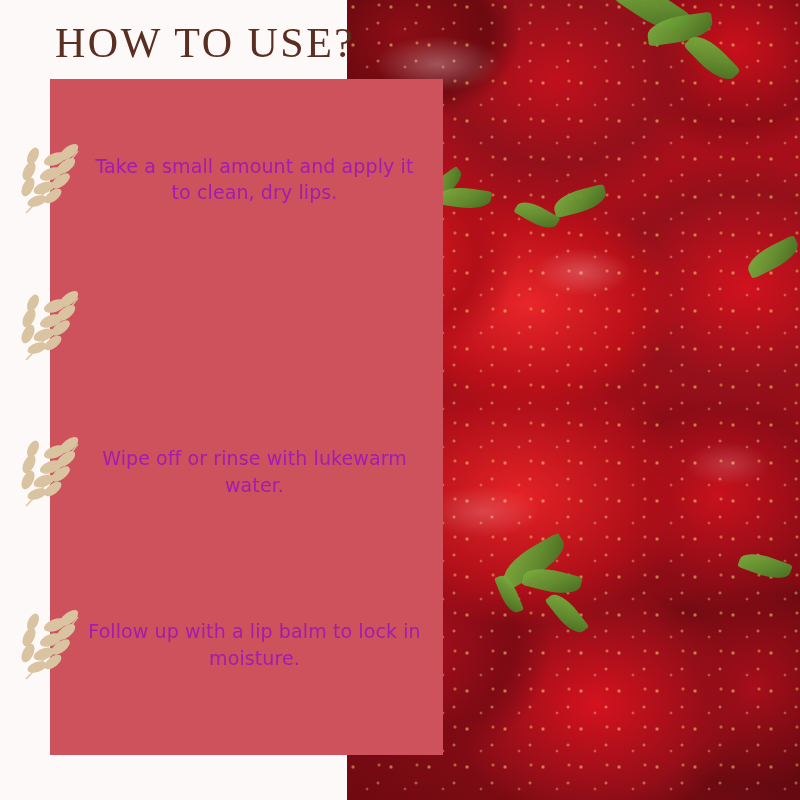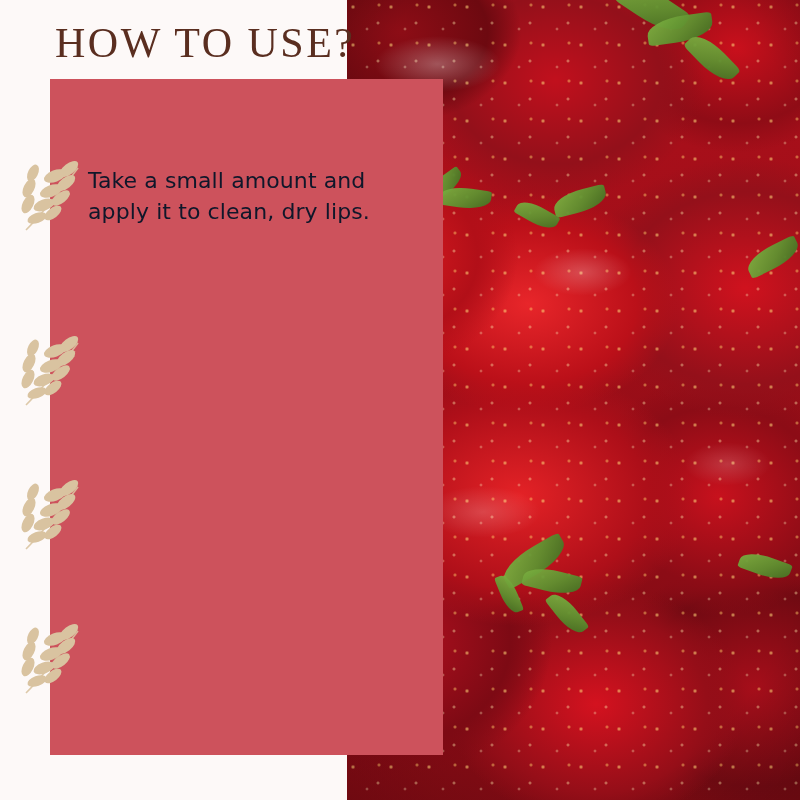--- a/index.html
+++ b/index.html
@@ -114,25 +114,25 @@
   }
 
   .step {
     position:relative;
     display:block;
     padding:0 22px 0 38px;
   }
 
   .step-text {
     display:block;
-    text-align:left;
+    text-align:center;
     font-family:"DejaVu Sans", sans-serif;
-    font-size:22px;
+    font-size:19px;
     line-height:1.42;
-    color:#0f172a;
+    color:#a21caf;
     letter-spacing:.1px;
   }
 
   
   .ornament {
     position:absolute;
     left:-30px;
     top:50%;
     transform:translateY(-50%);
     width:66px; height:80px;
@@ -231,37 +231,39 @@
             <ellipse cx="41" cy="42" rx="10.5" ry="5.2" transform="rotate(-38 41 42)"></ellipse>
             <ellipse cx="24" cy="49" rx="11" ry="5.5" transform="rotate(-20 24 49)"></ellipse>
             <ellipse cx="33" cy="57" rx="10" ry="5" transform="rotate(-38 33 57)"></ellipse>
             <ellipse cx="17" cy="62" rx="10" ry="5" transform="rotate(-20 17 62)"></ellipse>
             <ellipse cx="9" cy="32" rx="10" ry="5.4" transform="rotate(-64 9 32)"></ellipse>
             <ellipse cx="8" cy="48" rx="10" ry="5.4" transform="rotate(-64 8 48)"></ellipse>
             <ellipse cx="13" cy="17" rx="9" ry="5" transform="rotate(-64 13 17)"></ellipse>
           </g>
         </svg>
       </div>
-    </div>
-
-    <div class="step">
-      <div class="ornament">
-        <svg viewBox="0 0 66 80" width="66" height="80" aria-hidden="true">
-          <g fill="#d9c3a0">
-            <path d="M6 74 C20 60 38 38 58 12" stroke="#d9c3a0" stroke-width="1.6" fill="none" opacity=".9"></path>
-            <ellipse cx="49" cy="13" rx="11" ry="5.5" transform="rotate(-38 49 13)"></ellipse>
-            <ellipse cx="35" cy="20" rx="11.5" ry="5.8" transform="rotate(-20 35 20)"></ellipse>
-            <ellipse cx="46" cy="27" rx="11" ry="5.5" transform="rotate(-38 46 27)"></ellipse>
-            <ellipse cx="31" cy="35" rx="11.5" ry="5.8" transform="rotate(-20 31 35)"></ellipse>
-            <ellipse cx="41" cy="42" rx="10.5" ry="5.2" transform="rotate(-38 41 42)"></ellipse>
-            <ellipse cx="24" cy="49" rx="11" ry="5.5" transform="rotate(-20 24 49)"></ellipse>
-            <ellipse cx="33" cy="57" rx="10" ry="5" transform="rotate(-38 33 57)"></ellipse>
-            <ellipse cx="17" cy="62" rx="10" ry="5" transform="rotate(-20 17 62)"></ellipse>
-            <ellipse cx="9" cy="32" rx="10" ry="5.4" transform="rotate(-64 9 32)"></ellipse>
-            <ellipse cx="8" cy="48" rx="10" ry="5.4" transform="rotate(-64 8 48)"></ellipse>
-            <ellipse cx="13" cy="17" rx="9" ry="5" transform="rotate(-64 13 17)"></ellipse>
-          </g>
-        </svg>
-      </div>
+      <span class="step-text">Wipe off or rinse with lukewarm water.</span>
+    </div>
+
+    <div class="step">
+      <div class="ornament">
+        <svg viewBox="0 0 66 80" width="66" height="80" aria-hidden="true">
+          <g fill="#d9c3a0">
+            <path d="M6 74 C20 60 38 38 58 12" stroke="#d9c3a0" stroke-width="1.6" fill="none" opacity=".9"></path>
+            <ellipse cx="49" cy="13" rx="11" ry="5.5" transform="rotate(-38 49 13)"></ellipse>
+            <ellipse cx="35" cy="20" rx="11.5" ry="5.8" transform="rotate(-20 35 20)"></ellipse>
+            <ellipse cx="46" cy="27" rx="11" ry="5.5" transform="rotate(-38 46 27)"></ellipse>
+            <ellipse cx="31" cy="35" rx="11.5" ry="5.8" transform="rotate(-20 31 35)"></ellipse>
+            <ellipse cx="41" cy="42" rx="10.5" ry="5.2" transform="rotate(-38 41 42)"></ellipse>
+            <ellipse cx="24" cy="49" rx="11" ry="5.5" transform="rotate(-20 24 49)"></ellipse>
+            <ellipse cx="33" cy="57" rx="10" ry="5" transform="rotate(-38 33 57)"></ellipse>
+            <ellipse cx="17" cy="62" rx="10" ry="5" transform="rotate(-20 17 62)"></ellipse>
+            <ellipse cx="9" cy="32" rx="10" ry="5.4" transform="rotate(-64 9 32)"></ellipse>
+            <ellipse cx="8" cy="48" rx="10" ry="5.4" transform="rotate(-64 8 48)"></ellipse>
+            <ellipse cx="13" cy="17" rx="9" ry="5" transform="rotate(-64 13 17)"></ellipse>
+          </g>
+        </svg>
+      </div>
+      <span class="step-text">Follow up with a lip balm to lock in moisture.</span>
     </div>
 
   </div>
 </div>
 
 </body></html>

